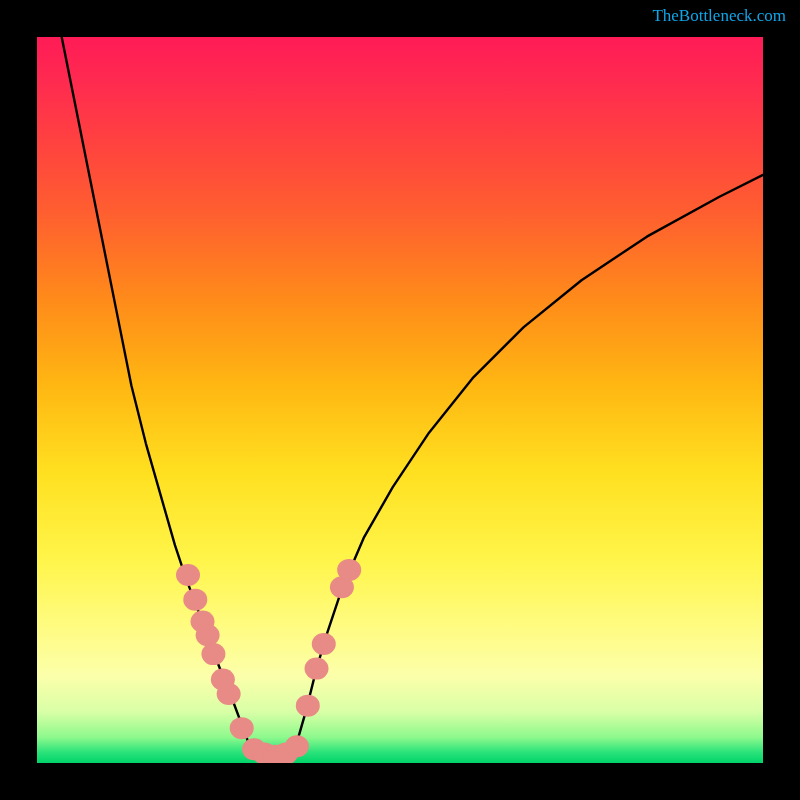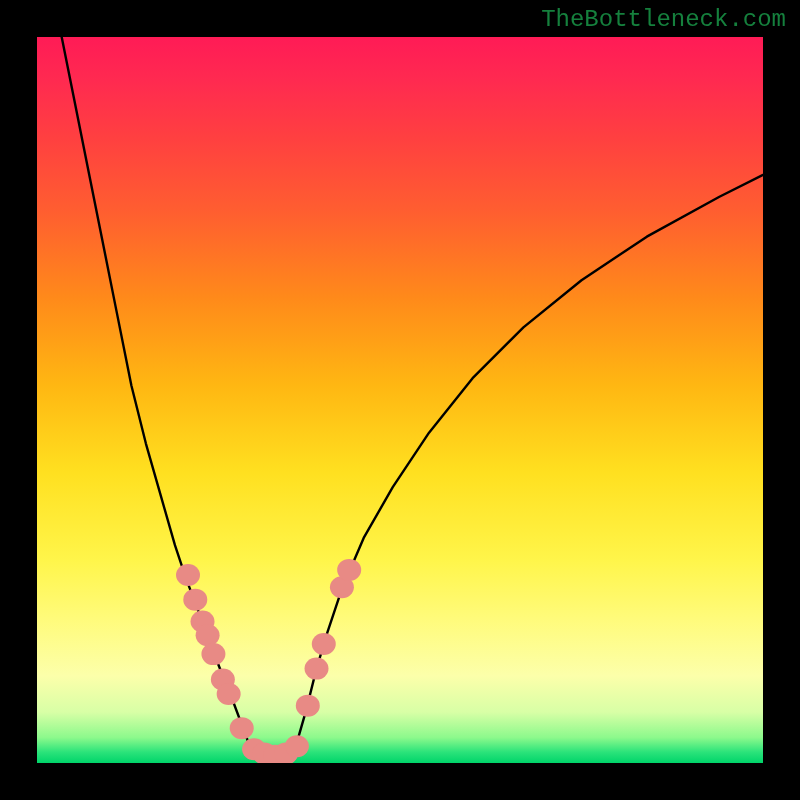--- a/index.html
+++ b/index.html
@@ -7,23 +7,23 @@
       width: 800px;
       height: 800px;
       overflow: hidden;
       background: #000;
       position: relative;
     }
     .watermark {
       position: absolute;
       top: 6px;
       right: 14px;
-      font-family: Liberation Mono, monospace;
-      font-size: 24px;
-      color: #15803d;
+      font-family: Liberation Serif, serif;
+      font-size: 17px;
+      color: #0ea5e9;
       z-index: 10;
     }
     .plot-area {
       position: absolute;
       left: 37px;
       top: 37px;
       width: 726px;
       height: 726px;
       overflow: hidden;
     }

